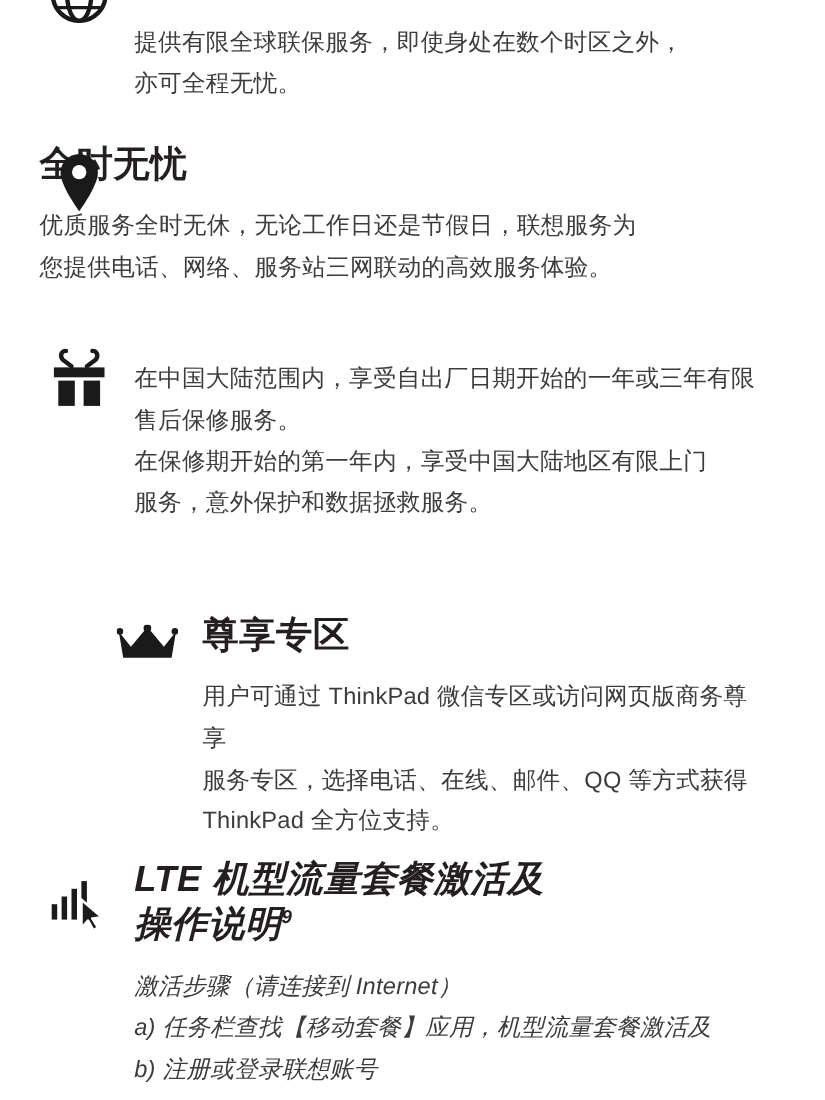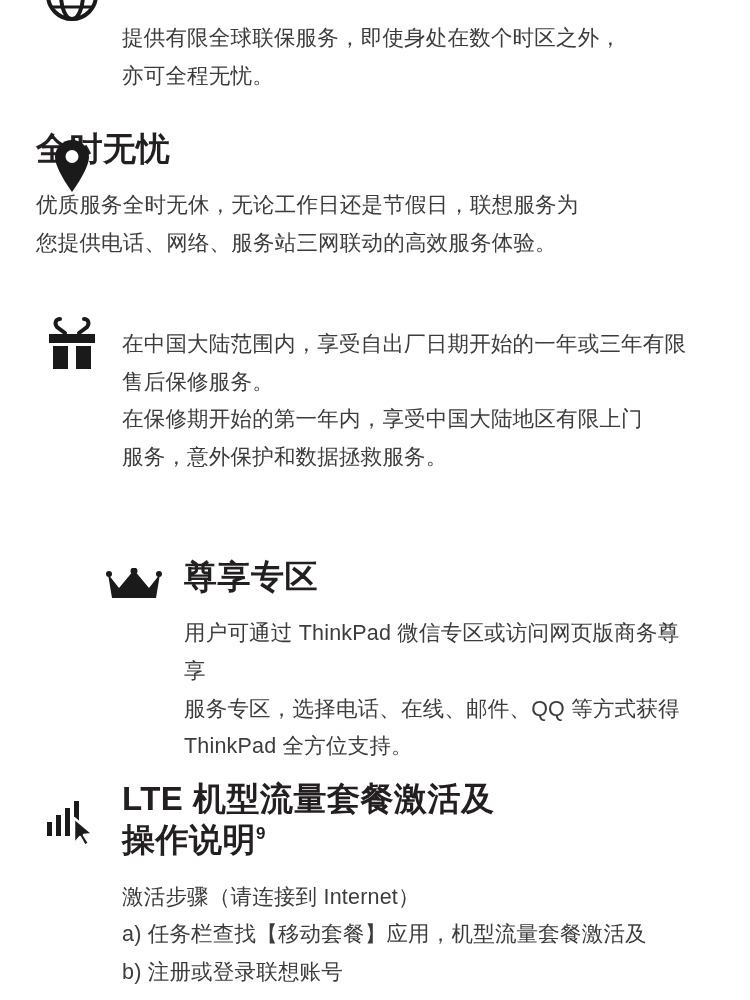--- a/index.html
+++ b/index.html
@@ -67,21 +67,21 @@
 
   #sec-alltime { position: absolute; top: 128px; left: 0; right: 0; padding-left: 36px; }
   #sec-alltime .icon-box { top: 10px; }
 
   #sec-warranty { position: absolute; top: 308px; left: 0; right: 0; }
   #sec-warranty .icon-box { top: 8px; }
 
   #sec-vip { position: absolute; top: 556px; left: 16px; right: 0; margin-left: 46px; }
   #sec-vip .icon-box { top: 12px; }
 
-  #sec-lte { position: absolute; top: 778px; left: 0; right: 0; }
+  #sec-lte { position: absolute; top: 778px; left: 0; right: 0; font-style: italic; }
   #sec-lte .icon-box { top: 18px; }
   .gap-md { height: 18px; }
 
   svg { display: block; }
 </style>
 </head>
 <body>
 
 <div class="page">
 

